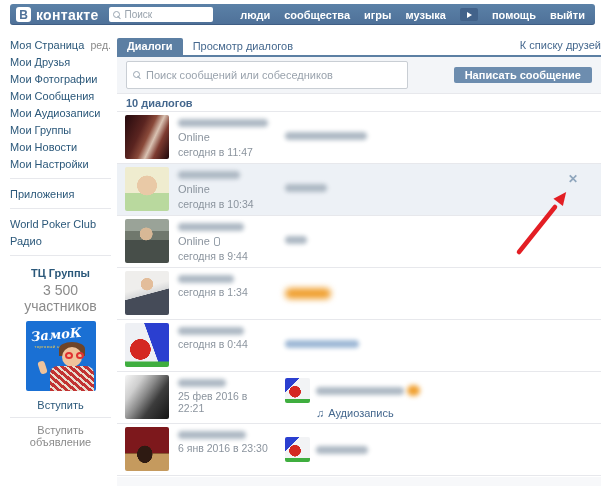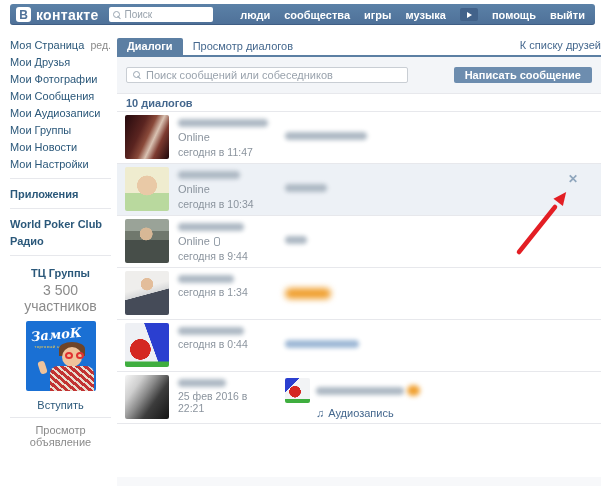--- a/index.html
+++ b/index.html
@@ -30,21 +30,21 @@
   .play-tri { width:0; height:0; border-left:5px solid #fff; border-top:3.5px solid transparent;
               border-bottom:3.5px solid transparent; margin-left:1px; }
 
   
   .sidebar { position:absolute; left:10px; top:36px; width:101px; }
   .menu-item { display:flex; justify-content:space-between; align-items:center;
                padding:2.5px 0; color:var(--link); cursor:pointer; }
   .menu-item .extra { color:#8a8a8a; font-size:10.5px; }
   .menu-item .extra:empty { display:none; }
   .sdiv { border:0; border-top:1px solid var(--border); margin:6px 0; }
-  .side-link { padding:2.5px 0; color:var(--link); cursor:pointer;font-weight:bold; }
+  .side-link { padding:2.5px 0; color:var(--link); cursor:pointer; }
   .ad-block { text-align:center; margin-top:11px; }
   .ad-title { font-weight:bold; color:var(--link); cursor:pointer; }
   .ad-members { color:#8a8a8a; font-size:14px; margin-top:3px; }
   .ad-img { position:relative; width:70px; height:70px; margin:7px auto 0; background:var(--ad_blue);
             border-radius:2px; overflow:hidden; cursor:pointer; }
   .ad-logo { position:absolute; top:6px; left:5px; color:#fff; font-family:"DejaVu Serif", serif;
              font-style:italic; font-weight:bold; font-size:13px; transform:rotate(-5deg); }
   .ad-sub { position:absolute; top:23px; left:9px; color:#ffd24a; font-size:4px; letter-spacing:.5px; }
   .kid-hair { position:absolute; width:26px; height:14px; border-radius:50% 50% 0 0; background:#6e4428; right:11px; top:21px; }
   .kid-face { position:absolute; width:20px; height:20px; border-radius:50%; background:#efc39b; right:14px; top:26px; }
@@ -58,21 +58,21 @@
   .ad-create { color:#8a8a8a; margin-top:1px; cursor:pointer; }
 
   
   .main { position:absolute; left:117px; top:38px; width:484px; }
   .tabbar { display:flex; align-items:flex-end; border-bottom:2px solid var(--tab_active); }
   .tab { padding:2px 10px 3px; border-radius:2px 2px 0 0; color:var(--main_link); cursor:pointer; }
   .tab.active { background:var(--tab_active); color:#fff; font-weight:bold; }
   .friends-link { margin-left:auto; color:var(--main_link); padding-bottom:4px; cursor:pointer; }
   .search-panel { background:var(--panel_bg); border-bottom:1px solid var(--border);
                   height:37px; display:flex; align-items:center; padding:0 9px; }
-  .msg-search { width:282px; height:16px; background:#fff; border:1px solid #C9CED4; border-radius:2px;
+  .msg-search { width:282px; height:28px; background:#fff; border:1px solid #C9CED4; border-radius:2px;
                 display:flex; align-items:center; padding:0 6px; gap:5px; color:#9aa3ad; }
   .compose-btn { margin-left:auto; background:var(--button); color:#fff; font-weight:bold; font-size:11px;
                  border:none; border-radius:2px; padding:2px 11px; cursor:pointer;
                  font-family:"Liberation Sans", sans-serif; }
   .counter { font-weight:bold; color:var(--main_link); padding:3px 9px 2px; border-bottom:1px solid var(--border); }
 
   
   .row { position:relative; height:52px; border-bottom:1px solid var(--border);
          display:flex; padding-left:8px; cursor:pointer; }
   .row.highlighted { background:var(--row_hover); }
@@ -205,21 +205,21 @@
         <span class="ad-sub">торговый центр</span>
         <span class="kid-hair"></span>
         <span class="kid-face"></span>
         <span class="kid-lens l"></span>
         <span class="kid-lens r"></span>
         <span class="kid-shirt"></span>
         <span class="kid-thumb"></span>
       </div>
       <div class="ad-join">Вступить</div>
       <hr class="sdiv">
-      <div class="ad-create">Просмотр объявление</div>
+      <div class="ad-create">Вступить объявление</div>
     </div>
   </div>
 
   <div class="main">
     <div class="tabbar">
       <div class="tab active">Диалоги</div>
       <div class="tab">Просмотр диалогов</div>
       <div class="friends-link">К списку друзей</div>
     </div>
 
@@ -341,20 +341,37 @@
         <div class="blur msg-blur gray" style="width: 88px;"></div>
         <div class="orange-dot"></div>
       </div>
       <div class="attachment">
         <span class="note-icon">♫</span>
         <span class="att-label">Аудиозапись</span>
       </div>
     </div>
 
   </div>
+        <div class="row">
+    <div class="avatar av7"></div>
+    <div class="col2">
+      <div class="blur name-blur" style="width: 68px;"></div>
+
+      <div class="time">6 янв 2016 в 23:30</div>
+    </div>
+    <div class="col3 has-thumb">
+      <div class="msg-top">
+        <div class="thumb"></div>
+        <div class="blur msg-blur gray" style="width: 52px;"></div>
+
+      </div>
+
+    </div>
+
+  </div>
       </div>
   </div>
 
   <div class="footer-strip"></div>
 
   <svg class="arrow-svg" width="75" height="72" viewBox="0 0 75 72">
     <line x1="14" y1="64" x2="50" y2="19" stroke="var(--arrow_red)" stroke-width="4.5" stroke-linecap="round"></line>
     <polygon points="0,-10 6,3 -6,3" transform="translate(55,12) rotate(38)" fill="var(--arrow_red)"></polygon>
   </svg>
 

